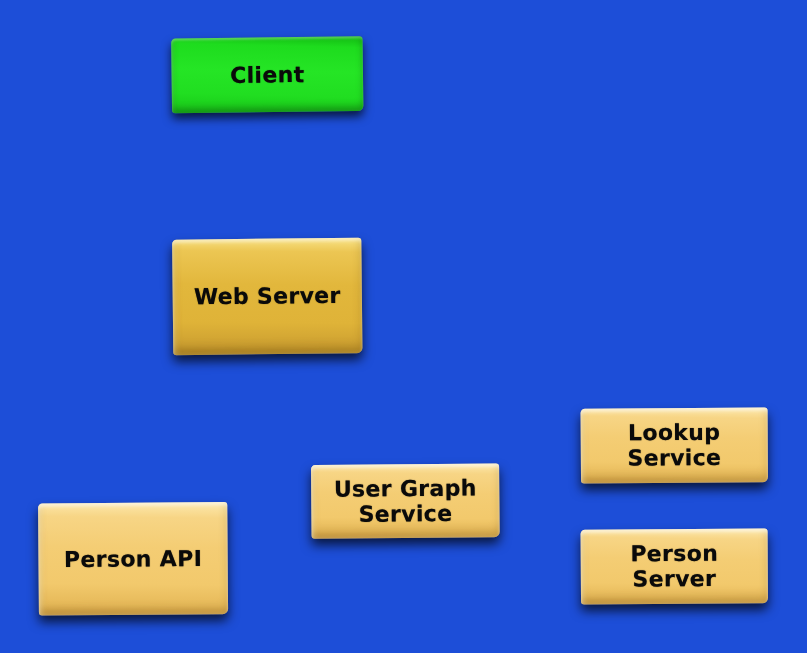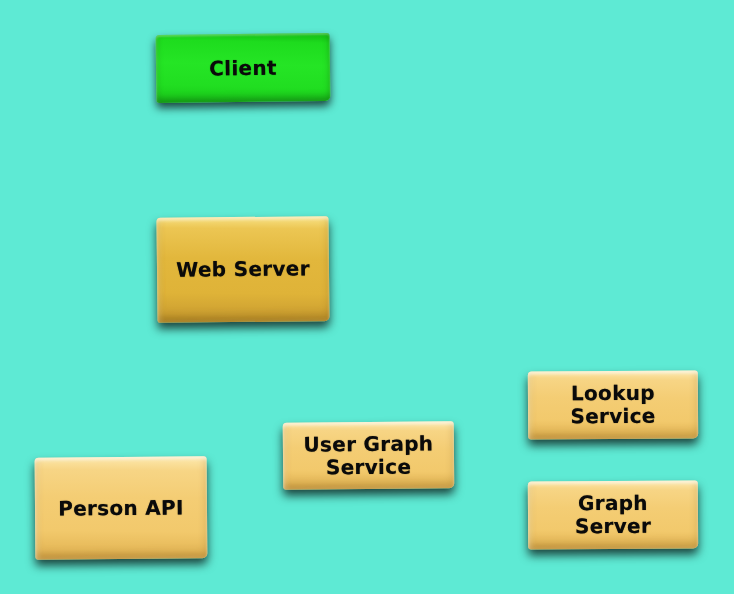--- a/index.html
+++ b/index.html
@@ -4,21 +4,21 @@
 <style>
   html, body {
     margin: 0;
     padding: 0;
     background: #000000;
   }
   .canvas {
     position: relative;
     width: 734px;
     height: 594px;
-    background: #5eead4;
+    background: #1d4ed8;
     overflow: hidden;
     font-family: "DejaVu Sans", "Liberation Sans", sans-serif;
   }
   .node {
     position: absolute;
     display: flex;
     align-items: center;
     justify-content: center;
     text-align: center;
     box-sizing: border-box;
@@ -105,17 +105,17 @@
     <span class="label">User Graph
 Service</span>
   </div>
 
   <div class="node node-tan node-lookup-service">
     <span class="label">Lookup
 Service</span>
   </div>
 
   <div class="node node-tan node-person-server">
-    <span class="label">Graph
+    <span class="label">Person
 Server</span>
   </div>
 
 </div>
 
 </body></html>

